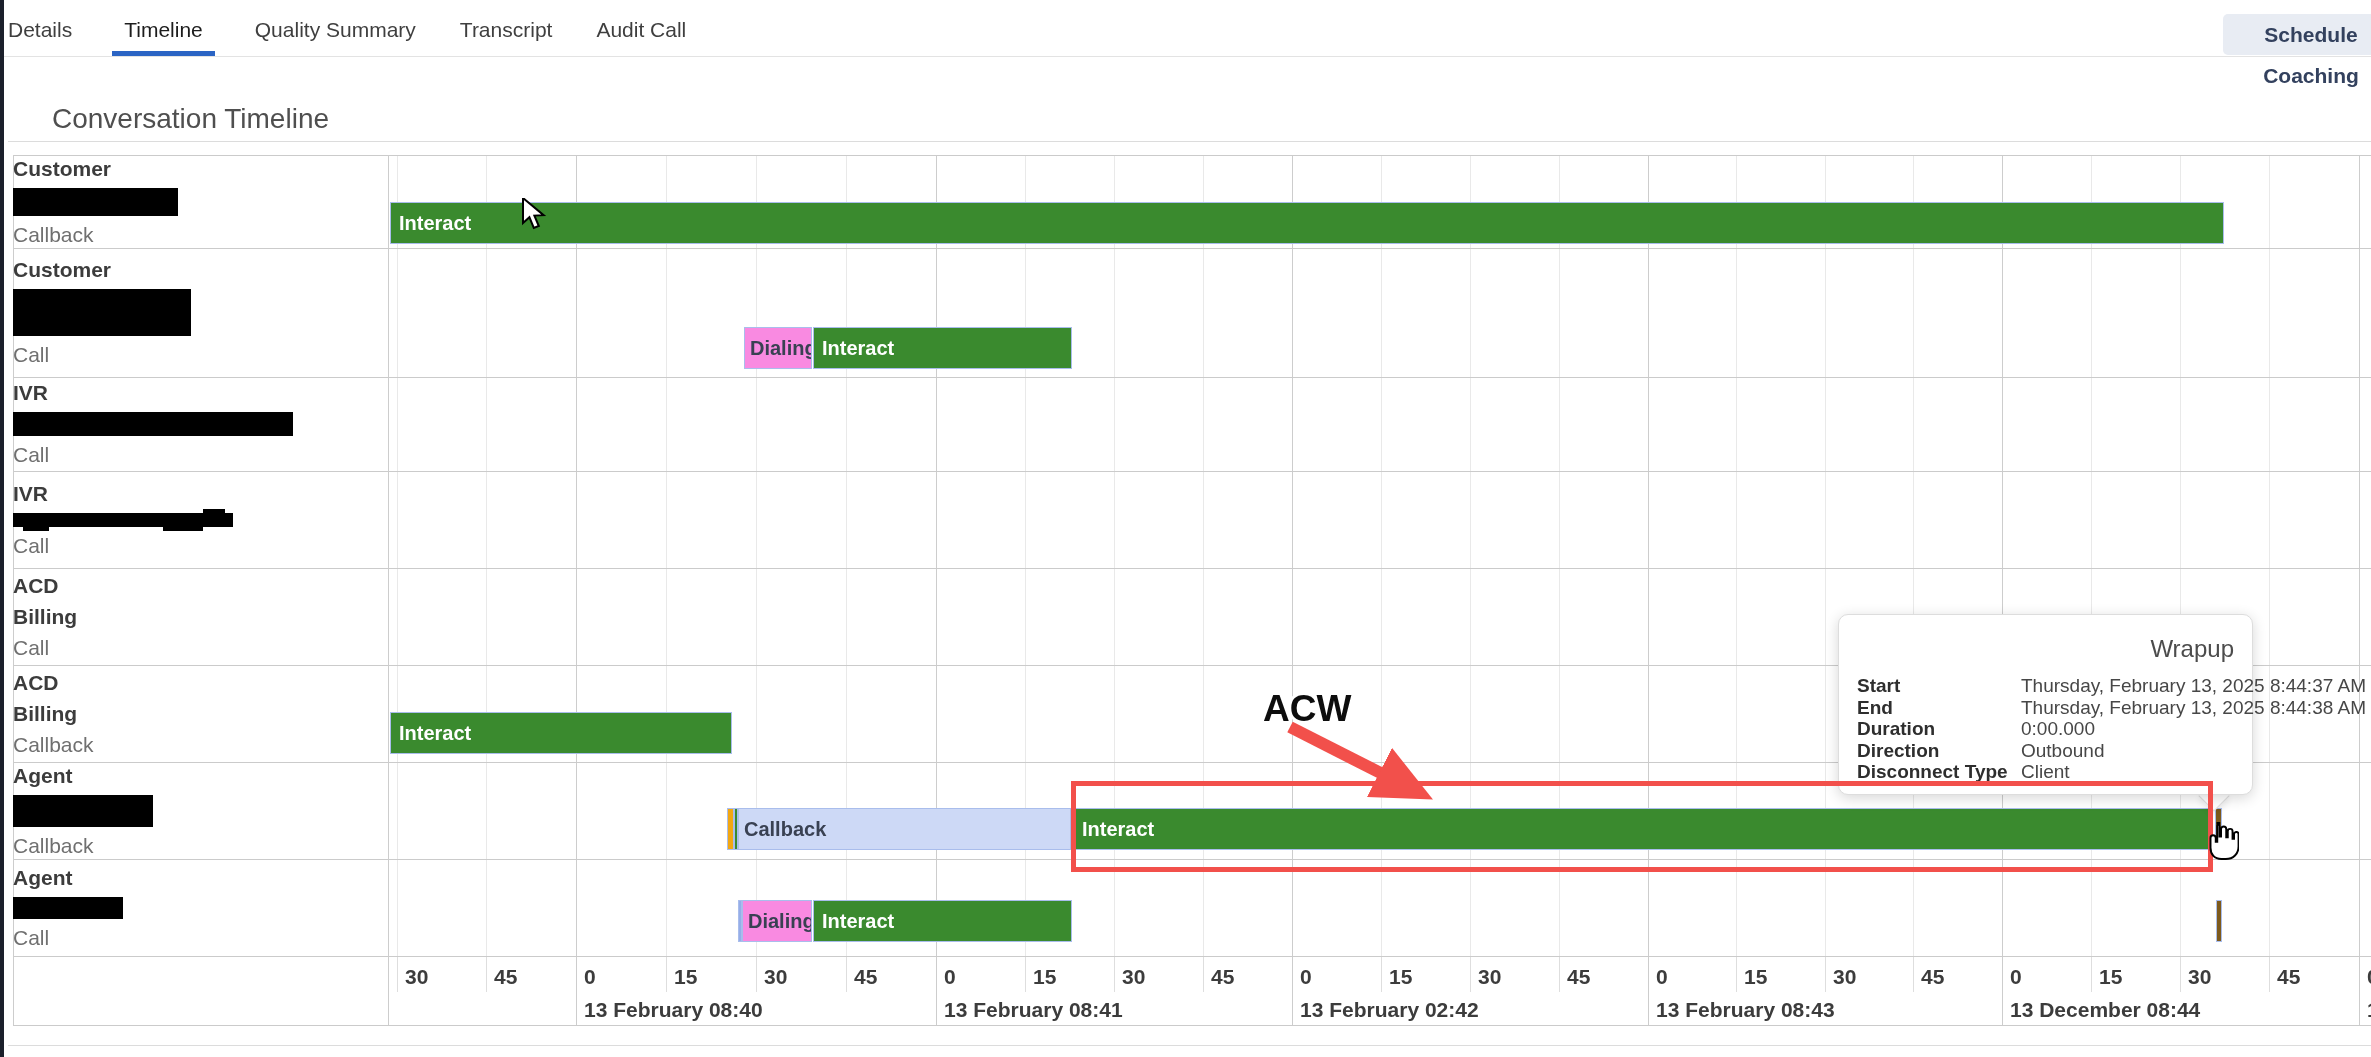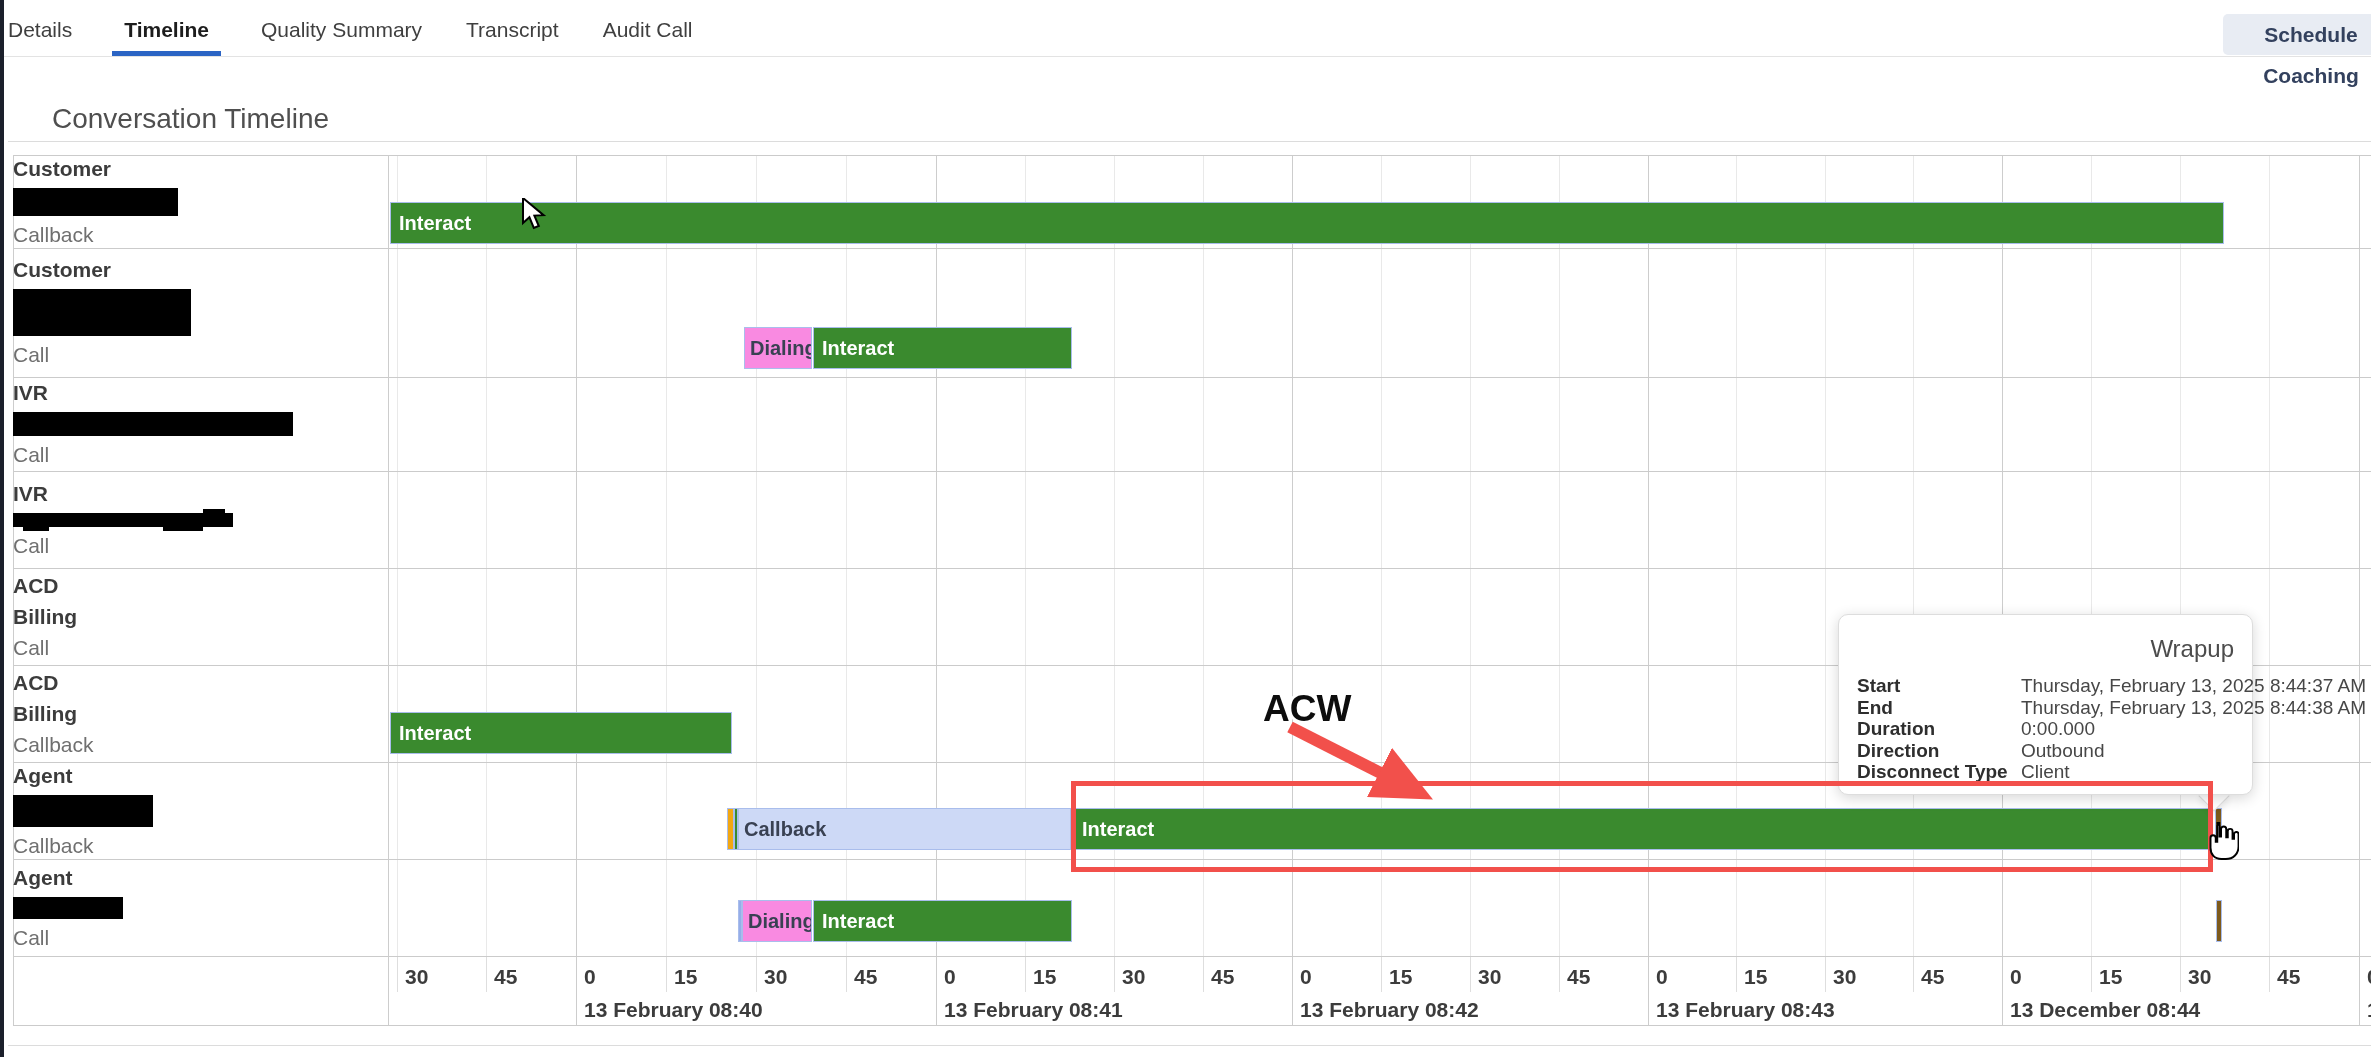--- a/index.html
+++ b/index.html
@@ -7,21 +7,21 @@
   .page {
     position:relative; width:2371px; height:1057px; overflow:hidden;
     font-family:"Liberation Sans", sans-serif; background:#fff; color:#333;
   }
   .left-strip { position:absolute; left:0; top:0; width:4px; height:1057px; background:#1b202b; }
 
   
   .tabbar { position:absolute; left:4px; top:0; right:0; height:57px;
             border-bottom:1px solid #e3e3e3; display:flex; align-items:flex-end; padding-left:0; }
   .tab { font-size:21px; color:#3f3f3f; margin-right:36px; padding:15px 4px 14px 4px; cursor:pointer; white-space:nowrap; }
-  .tab.active { color:#1d1d1d; font-weight:bold; border-bottom:5px solid #2b64c4; padding-left:12px; padding-right:12px; padding-bottom:9px; }
+  .tab.active { color:#1d1d1d; font-weight:normal; border-bottom:5px solid #2b64c4; padding-left:12px; padding-right:12px; padding-bottom:9px; }
   .schedule-btn { position:absolute; left:2223px; top:14px; width:176px; height:41px;
                   background:#e8ecf3; border:none; border-radius:5px; color:#33415e;
                   font-size:21px; font-weight:bold; font-family:inherit; text-align:center; line-height:41px; cursor:pointer; }
 
   
   .heading { position:absolute; left:13px; top:103px; font-size:28px; font-weight:400; color:#4f4f4f;margin-left:39px; }
   .heading-divider { position:absolute; left:8px; right:0; top:141px; height:1px; background:#dcdcdc; }
   .bottom-divider { position:absolute; left:8px; right:0; top:1045px; height:1px; background:#dcdcdc; }
 
   
@@ -114,21 +114,21 @@
       <div class="tick-label" style="left: 1033px; top: 965px;">15</div>
       <div class="vline sub" style="left: 1114px; top: 155px; height: 801px;"></div>
       <div class="vline axis-sub" style="left: 1114px; top: 956px; height: 36px;"></div>
       <div class="tick-label" style="left: 1122px; top: 965px;">30</div>
       <div class="vline sub" style="left: 1203px; top: 155px; height: 801px;"></div>
       <div class="vline axis-sub" style="left: 1203px; top: 956px; height: 36px;"></div>
       <div class="tick-label" style="left: 1211px; top: 965px;">45</div>
       <div class="vline minute" style="left: 1292px; top: 155px; height: 801px;"></div>
       <div class="vline minute" style="left: 1292px; top: 956px; height: 69px;"></div>
       <div class="tick-label" style="left: 1300px; top: 965px;">0</div>
-      <div class="date-label" style="left: 1300px; top: 998px;">13 February 08:42</div>
+      <div class="date-label" style="left: 1300px; top: 998px;">13 February 02:42</div>
       <div class="vline sub" style="left: 1381px; top: 155px; height: 801px;"></div>
       <div class="vline axis-sub" style="left: 1381px; top: 956px; height: 36px;"></div>
       <div class="tick-label" style="left: 1389px; top: 965px;">15</div>
       <div class="vline sub" style="left: 1470px; top: 155px; height: 801px;"></div>
       <div class="vline axis-sub" style="left: 1470px; top: 956px; height: 36px;"></div>
       <div class="tick-label" style="left: 1478px; top: 965px;">30</div>
       <div class="vline sub" style="left: 1559px; top: 155px; height: 801px;"></div>
       <div class="vline axis-sub" style="left: 1559px; top: 956px; height: 36px;"></div>
       <div class="tick-label" style="left: 1567px; top: 965px;">45</div>
       <div class="vline minute" style="left: 1648px; top: 155px; height: 801px;"></div>

